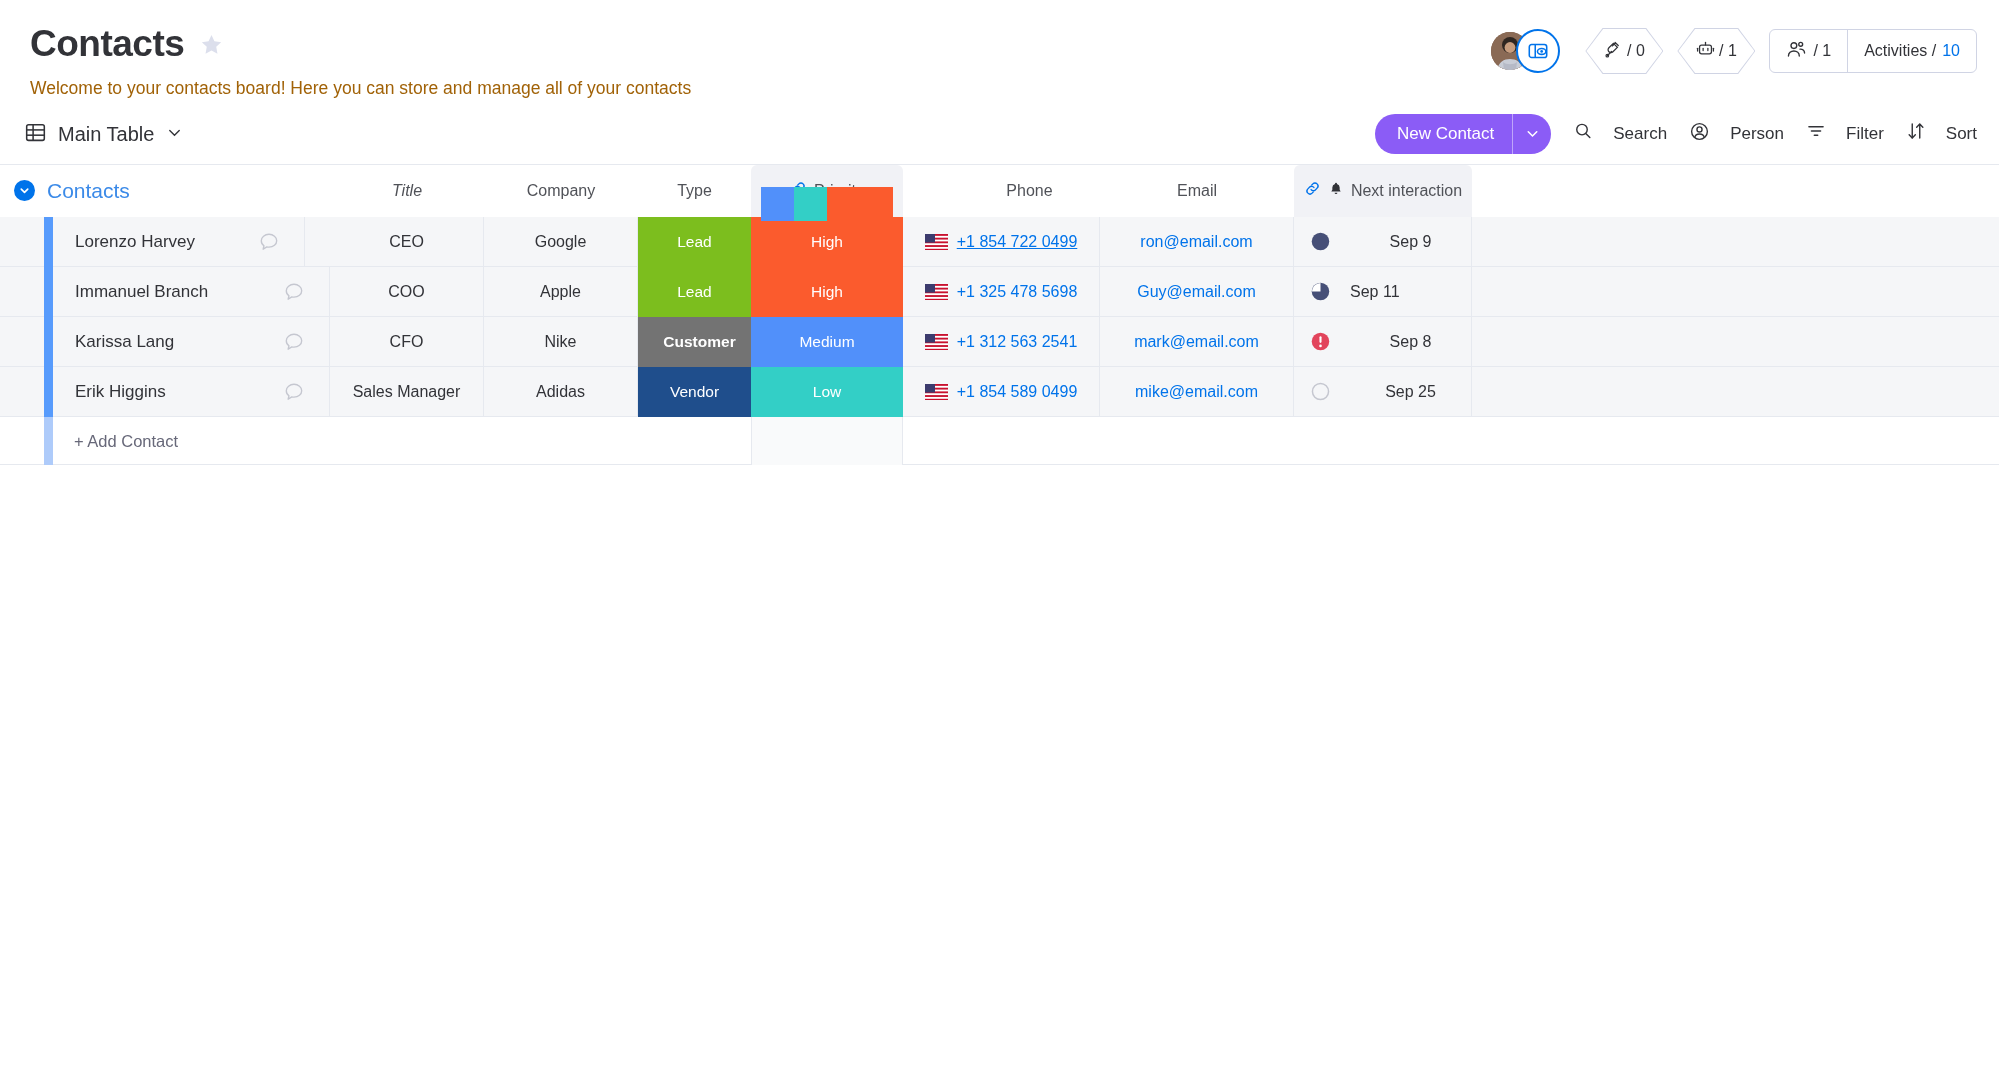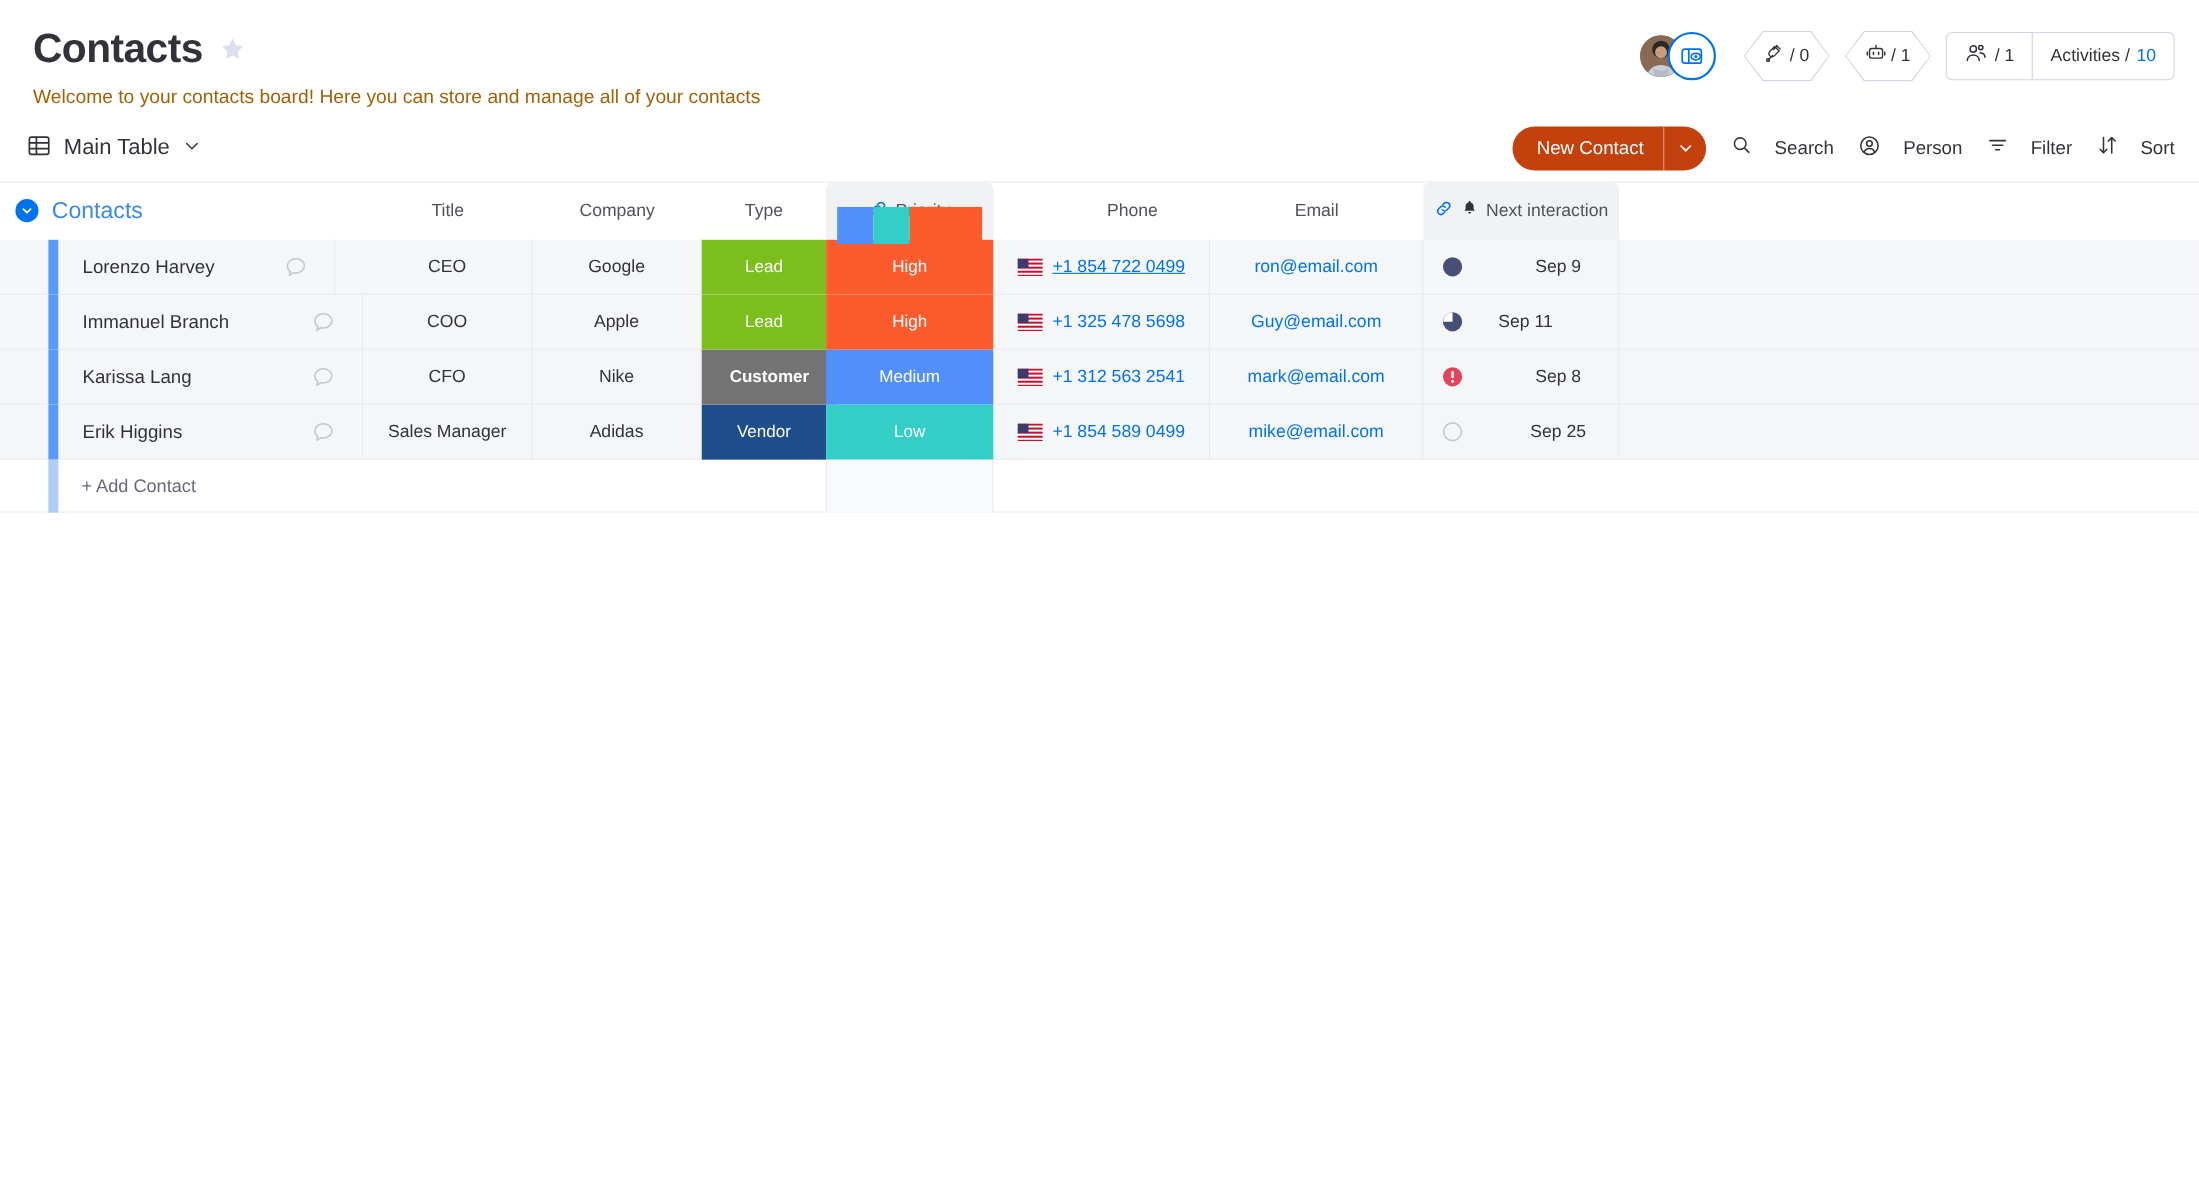--- a/index.html
+++ b/index.html
@@ -78,21 +78,21 @@
   }
   .view-tab { display: flex; align-items: center; gap: 11px; }
   .view-tab-label { font-size: 20px; color: #323338; }
 
   .toolbar-right {
     position: absolute; right: 22px; bottom: 10px;
     display: flex; align-items: center; gap: 22px;
   }
   .btn-primary {
     display: flex; align-items: center; height: 40px;
-    background: #c2410c; border-radius: 20px; color: #fff;
+    background: #8b5cf6; border-radius: 20px; color: #fff;
     font-size: 17px; overflow: hidden;
   }
   .btn-primary .label { padding: 0 18px 0 22px; }
   .btn-primary .split {
     width: 1px; height: 40px; background: rgba(255,255,255,0.45);
   }
   .btn-primary .caret {
     display: flex; align-items: center; justify-content: center;
     width: 38px; height: 40px;
   }
@@ -139,21 +139,21 @@
     display: flex; align-items: center; justify-content: center;
     font-size: 16px; color: #323338;
     border-right: 1px solid #e6e9ef;
   }
   .cell.name {
     justify-content: flex-start; padding-left: 22px; font-size: 17px;
   }
   .cell.colored { color: #ffffff; border-right: none; font-size: 15.5px; }
   .cell.link { color: #0073ea; }
   .cell.phone { justify-content: center; gap: 9px; }
-  .cell.nextint { justify-content: flex-start; gap: 16px; }
+  .cell.nextint { justify-content: flex-start; gap: 4px; }
 
   .chat-icon { position: absolute; right: 24px; top: 14px; }
 
   .add-row {
     position: relative; height: 48px; background: #ffffff;
     border-bottom: 1px solid #e6e9ef;
   }
   .add-row .row-indicator { background: #aecbfa; height: 48px; }
   .add-row .add-label {
     position: absolute; left: 74px; top: 15px;
@@ -345,21 +345,21 @@
 <div class="board-body">
 
   <div class="group-header">
     <div class="collapse-btn">
       <svg viewBox="0 0 24 24" width="13" height="13" fill="none" stroke="#fff" stroke-width="3" stroke-linecap="round" stroke-linejoin="round">
           <polyline points="6,9.5 12,15.5 18,9.5"></polyline>
         </svg>
     </div>
     <div class="group-name">Contacts</div>
     <div id="col-heads">
-        <div class="group-col-head" style="left: 330px; width: 154px;">
+        <div class="group-col-head" style="left: 330px; width: 154px; font-style: italic;">
           <span>Title</span>
         </div>
         <div class="group-col-head" style="left: 484px; width: 154px;">
           <span>Company</span>
         </div>
         <div class="group-col-head" style="left: 638px; width: 113px;">
           <span>Type</span>
         </div>
         <div class="group-col-head highlighted" style="left: 751px; width: 152px;">
           <span><svg viewBox="0 0 24 24" width="17" height="17" fill="none" stroke="#0073ea" stroke-width="1.9" stroke-linecap="round">

